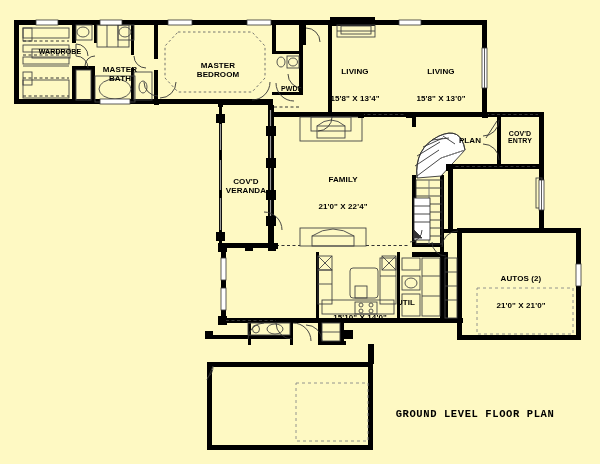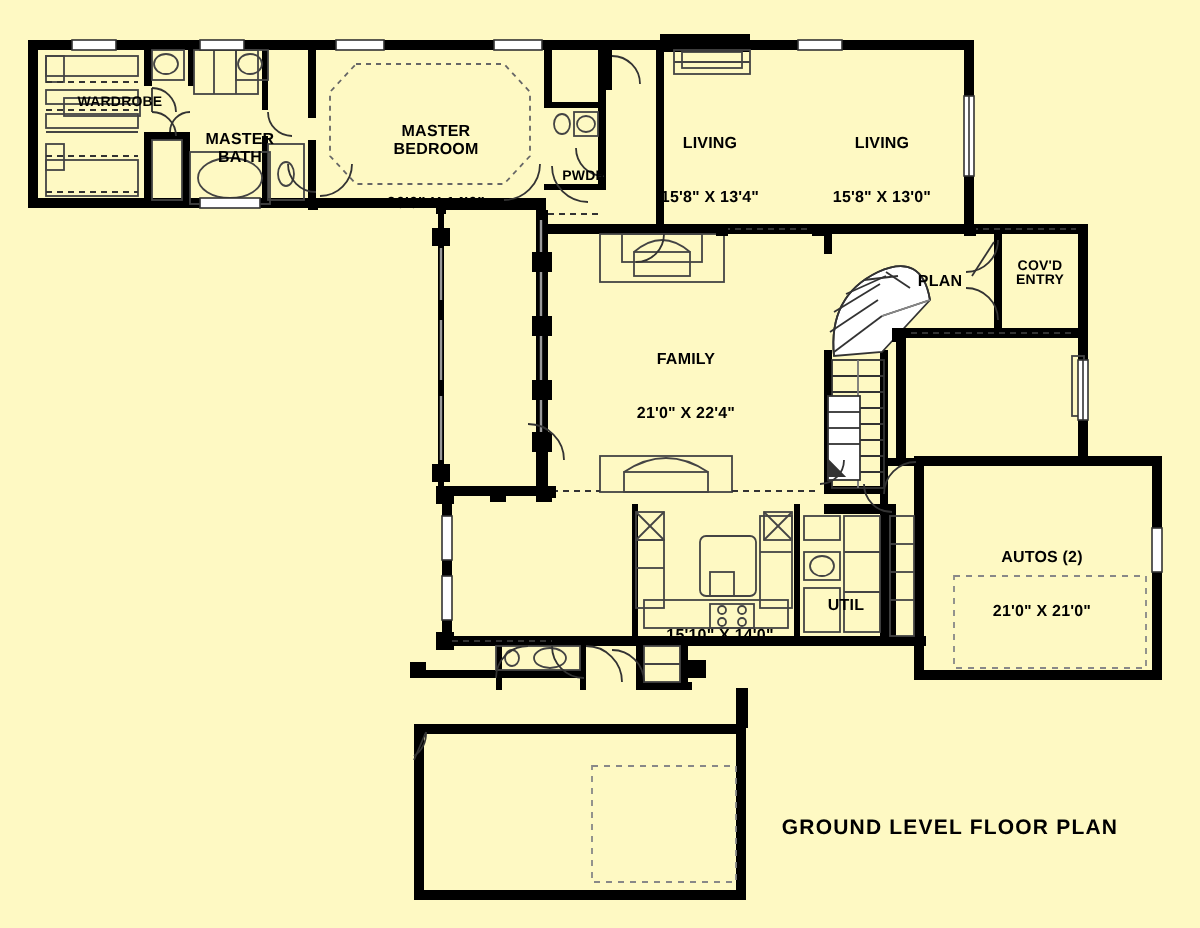--- a/index.html
+++ b/index.html
@@ -32,21 +32,21 @@
     text-align: center;
     line-height: 1.12;
     white-space: pre;
     letter-spacing: 0.1px;
     -webkit-font-smoothing: none;
   }
   .lbl-name { display: block; }
   .lbl-dims { display: block; }
   .sz-8 { font-size: 8px; }
   .sz-7 { font-size: 7px; }
-  .sz-title { font-size: 10.5px; letter-spacing: 0.6px; }
+  .sz-title { font-size: 10.5px; letter-spacing: 0.6px; font-family: Liberation Mono, monospace; }
 </style>
 </head>
 <body>
 
 <div id="plan-root">
 
   <svg id="plan-svg" viewBox="0 0 600 464">
 
     <g fill="#000000">
 
@@ -433,34 +433,38 @@
 
   <div class="room-label sz-8" style="left:442px; top:119px; width:56px;">
     <span class="lbl-name">PLAN</span>
   </div>
 
   <div class="room-label sz-7" style="left:492px; top:114px; width:56px;">
     <span class="lbl-name">COV'D
 ENTRY</span>
   </div>
 
+  <div class="room-label sz-8" style="left:206px; top:160px; width:80px;">
+    <span class="lbl-name">COV'D
+VERANDA</span>
+  </div>
 
   <div class="room-label sz-8" style="left:294px; top:158px; width:98px;">
     <span class="lbl-name">FAMILY</span>
     <span class="lbl-dims">21'0" X 22'4"</span>
   </div>
 
 
 
 
   <div class="room-label sz-8" style="left:312px; top:296px; width:96px;">
     <span class="lbl-name">15'10" X 14'0"</span>
   </div>
 
-  <div class="room-label sz-8" style="left:404px; top:281px; width:38px;">
+  <div class="room-label sz-8" style="left:387px; top:281px; width:38px;">
     <span class="lbl-name">UTIL</span>
   </div>
 
   <div class="room-label sz-8" style="left:472px; top:257px; width:98px;">
     <span class="lbl-name">AUTOS (2)</span>
     <span class="lbl-dims">21'0" X 21'0"</span>
   </div>
 
 
   <div class="room-label sz-title" style="left:380px; top:385px; width:190px;">

